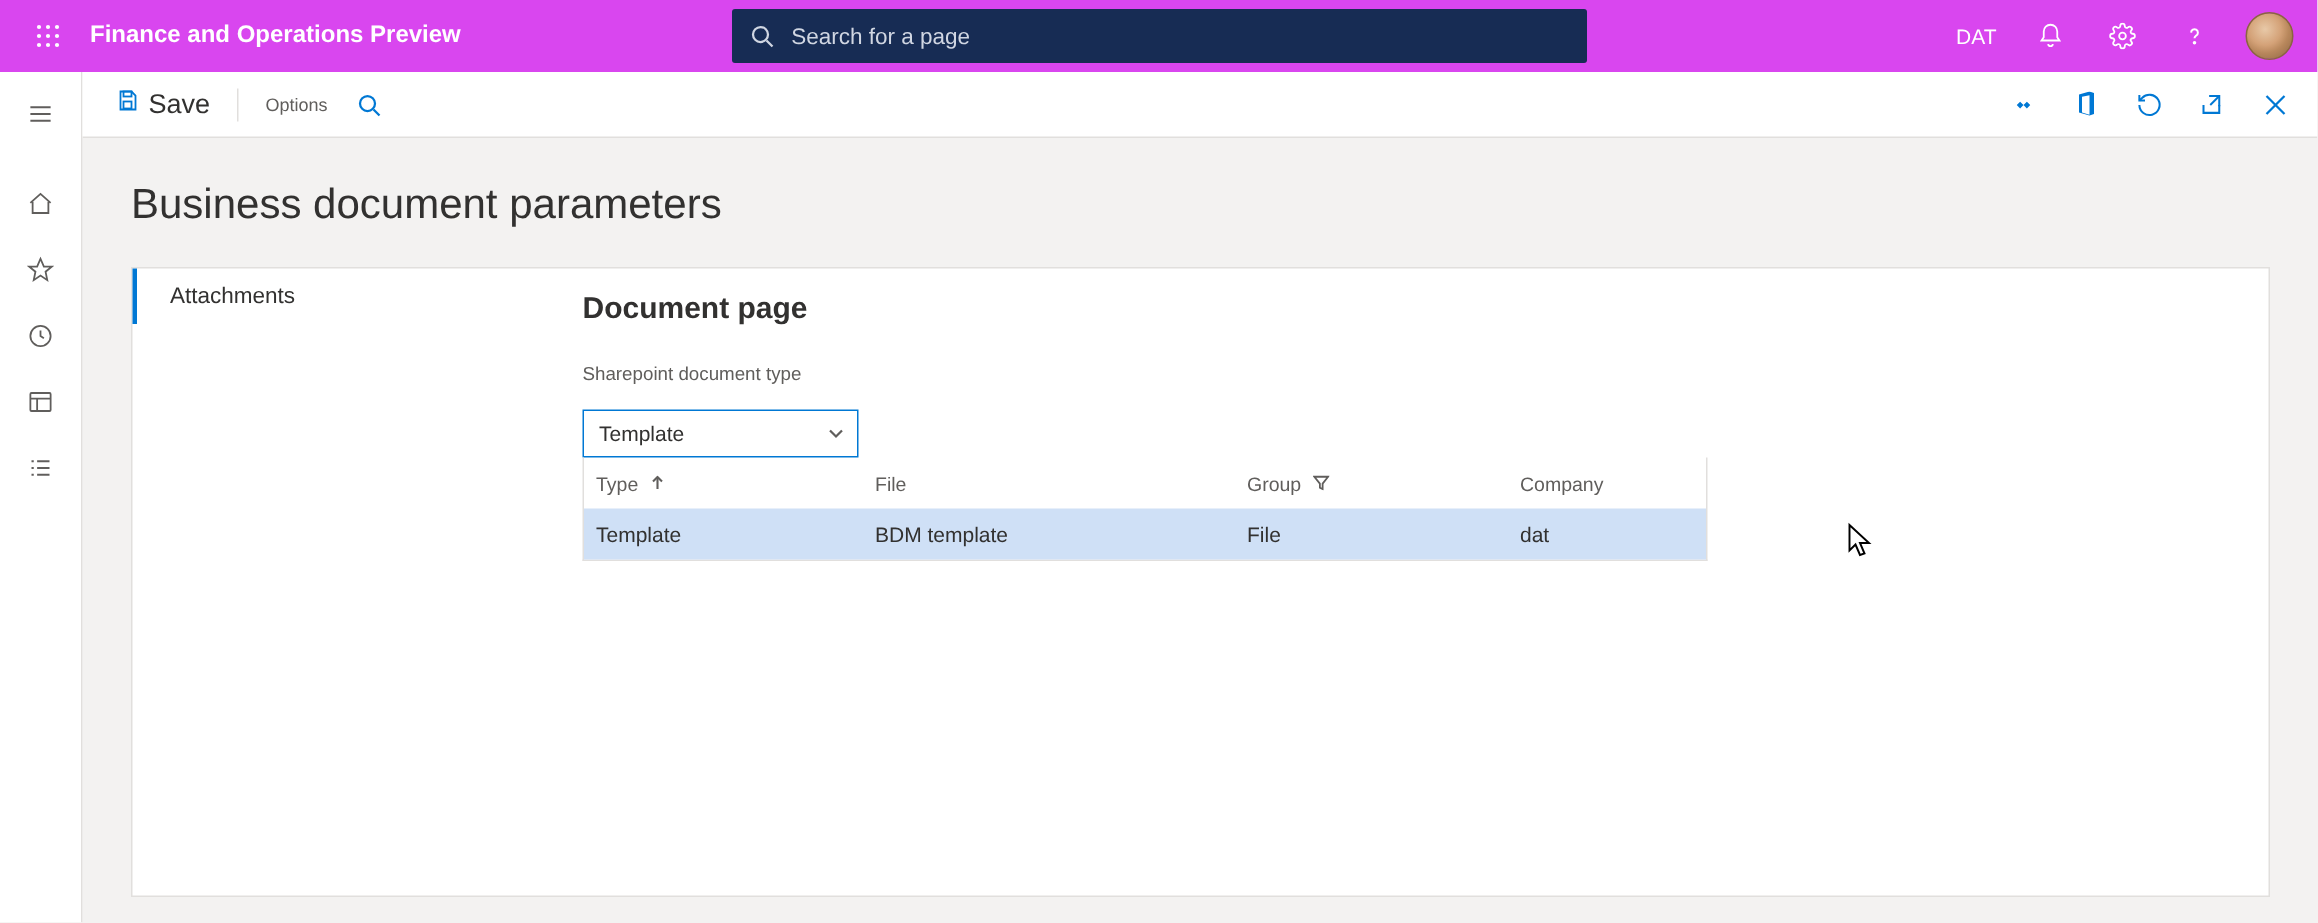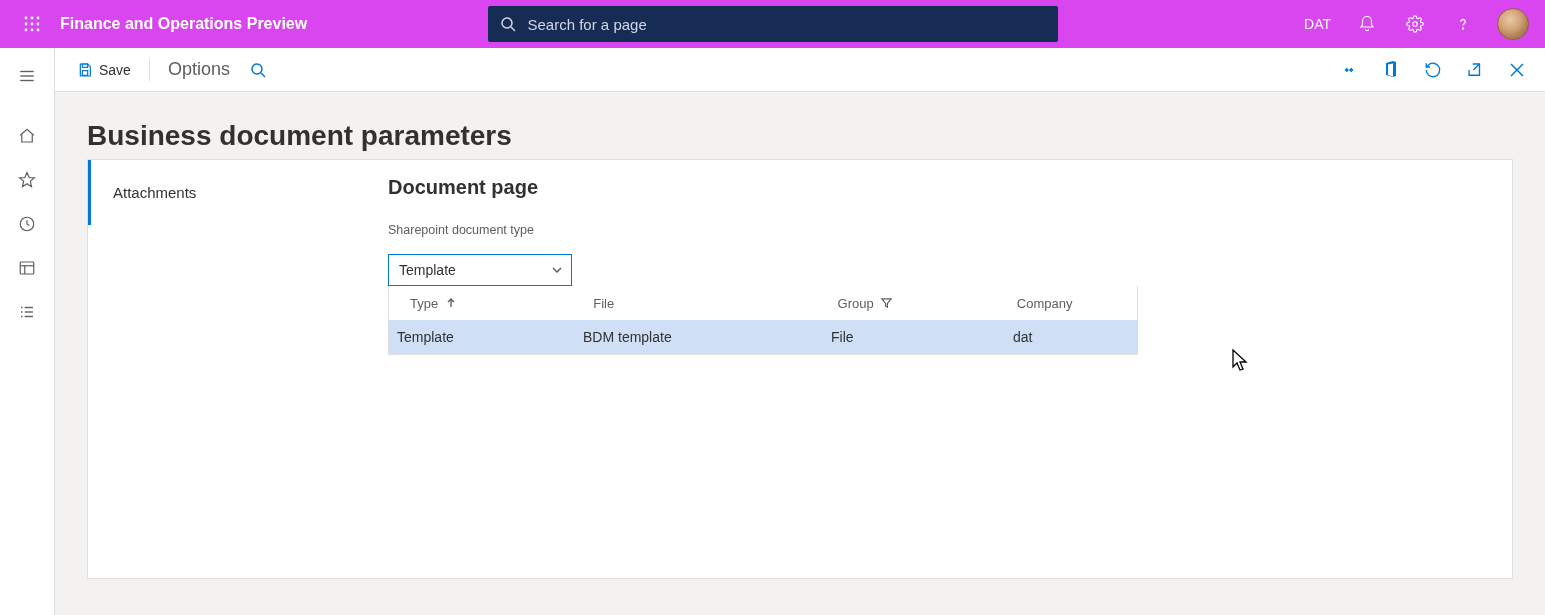--- a/index.html
+++ b/index.html
@@ -104,30 +104,30 @@
   height: 44px;
   background: #fff;
   border-bottom: 1px solid #e1dfdd;
   display: flex;
   align-items: center;
   padding: 0 12px;
 }
 .actionbar .save {
   display: flex; gap: 6px;
   color: #323130;
-  font-size: 14px;
+  font-size: 18px;
   padding: 6px 10px;
   cursor: pointer;
 }
 .actionbar .save svg { color: #0078d4; }
 .actionbar .divider {
   width: 1px; height: 22px; background: #e1dfdd; margin: 0 8px;
 }
 .actionbar .opt {
-  font-size: 18px;
+  font-size: 12px;
   color: #605e5c;
   padding: 6px 10px;
   cursor: pointer;
 }
 .actionbar .searchicon {
   color: #0078d4;
   padding: 6px 10px;
   cursor: pointer;
 }
 .actionbar .right {
@@ -143,35 +143,35 @@
 }
 
 
 .pagebody {
   padding: 28px 32px;
   flex: 1;
   overflow: auto;
 }
 .page-title {
   font-size: 28px;
-  font-weight: 700;
-  color: #323130;
-  margin-bottom: 7px;
+  font-weight: 400;
+  color: #323130;
+  margin-bottom: 26px;
 }
 .card {
   background: #fff;
   border: 1px solid #e1dfdd;
   display: flex;
   min-height: 420px;
 }
 .tabs {
   width: 300px;
 }
 .tab {
-  padding: 24px 22px;
+  padding: 10px 22px;
   font-size: 15px;
   color: #323130;
   cursor: pointer;
   border-left: 3px solid transparent;
 }
 .tab.active {
   border-left-color: #0078d4;
   font-weight: 400;
 }
 .panel {
@@ -207,21 +207,20 @@
   border: 1px solid #e1dfdd;
   border-top: none;
   width: 750px;
 }
 .grid-header {
   display: flex;
   height: 34px;
   align-items: center;
   font-size: 13px;
   color: #605e5c;
-  margin-left: 13px;
 }
 .grid-header .col, .grid-row .col {
   padding: 0 8px;
 }
 .col.c1 { width: 186px; }
 .col.c2 { width: 248px; }
 .col.c3 { width: 182px; }
 .col.c4 { width: 130px; }
 .grid-header .sort, .grid-header .filter {
   margin-left: 4px;

